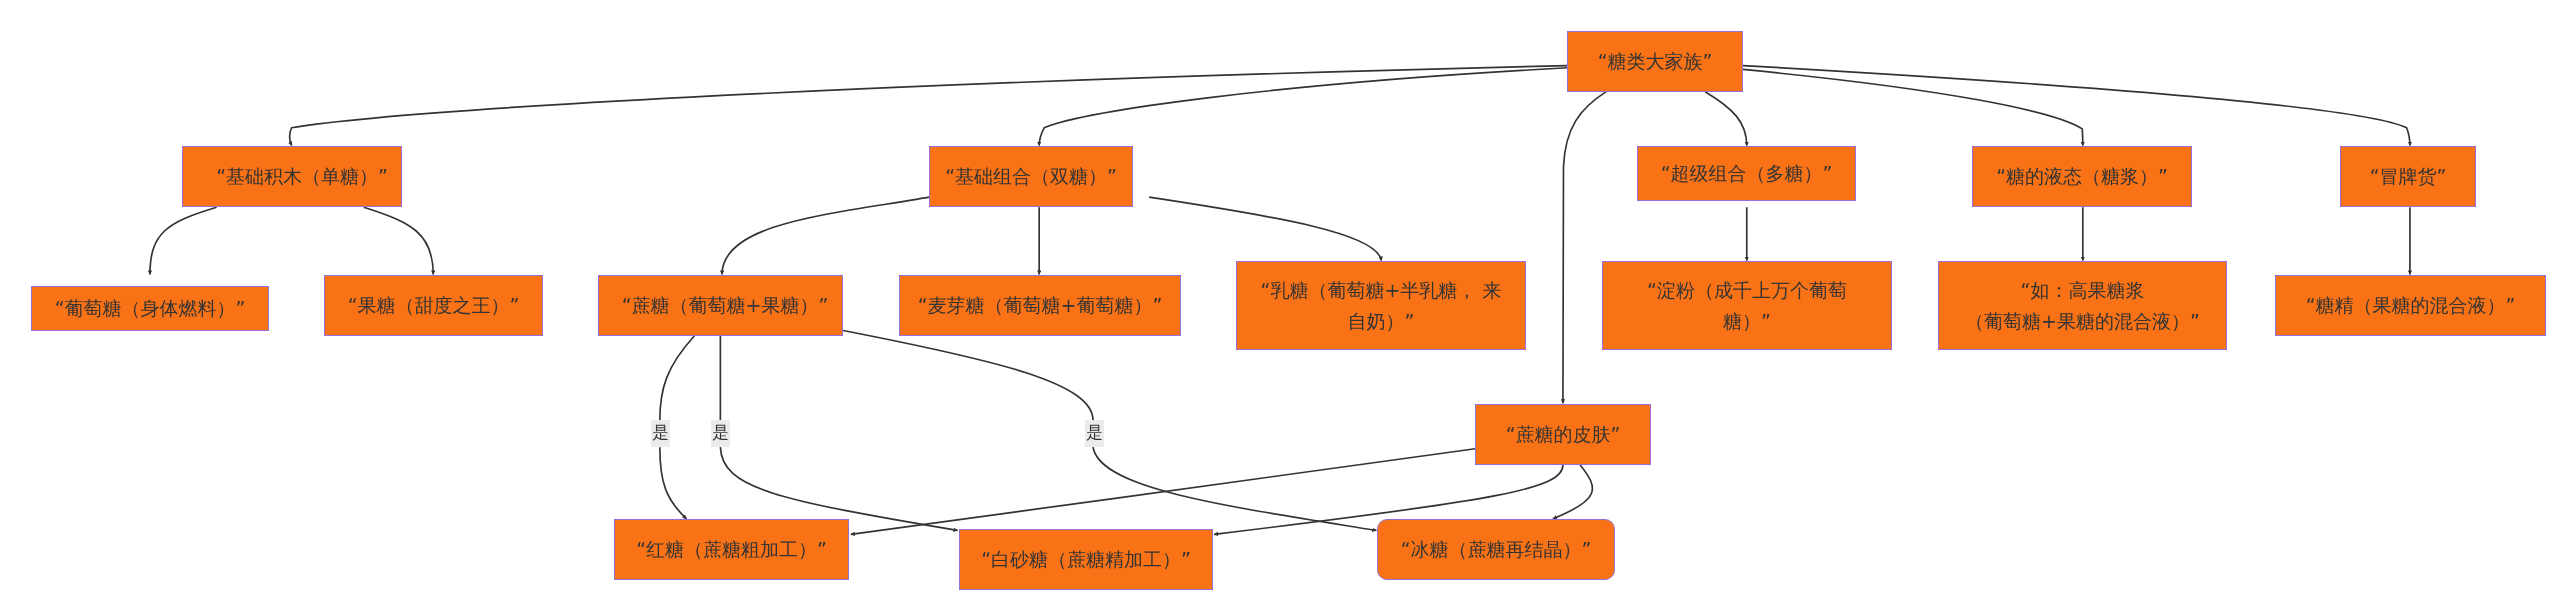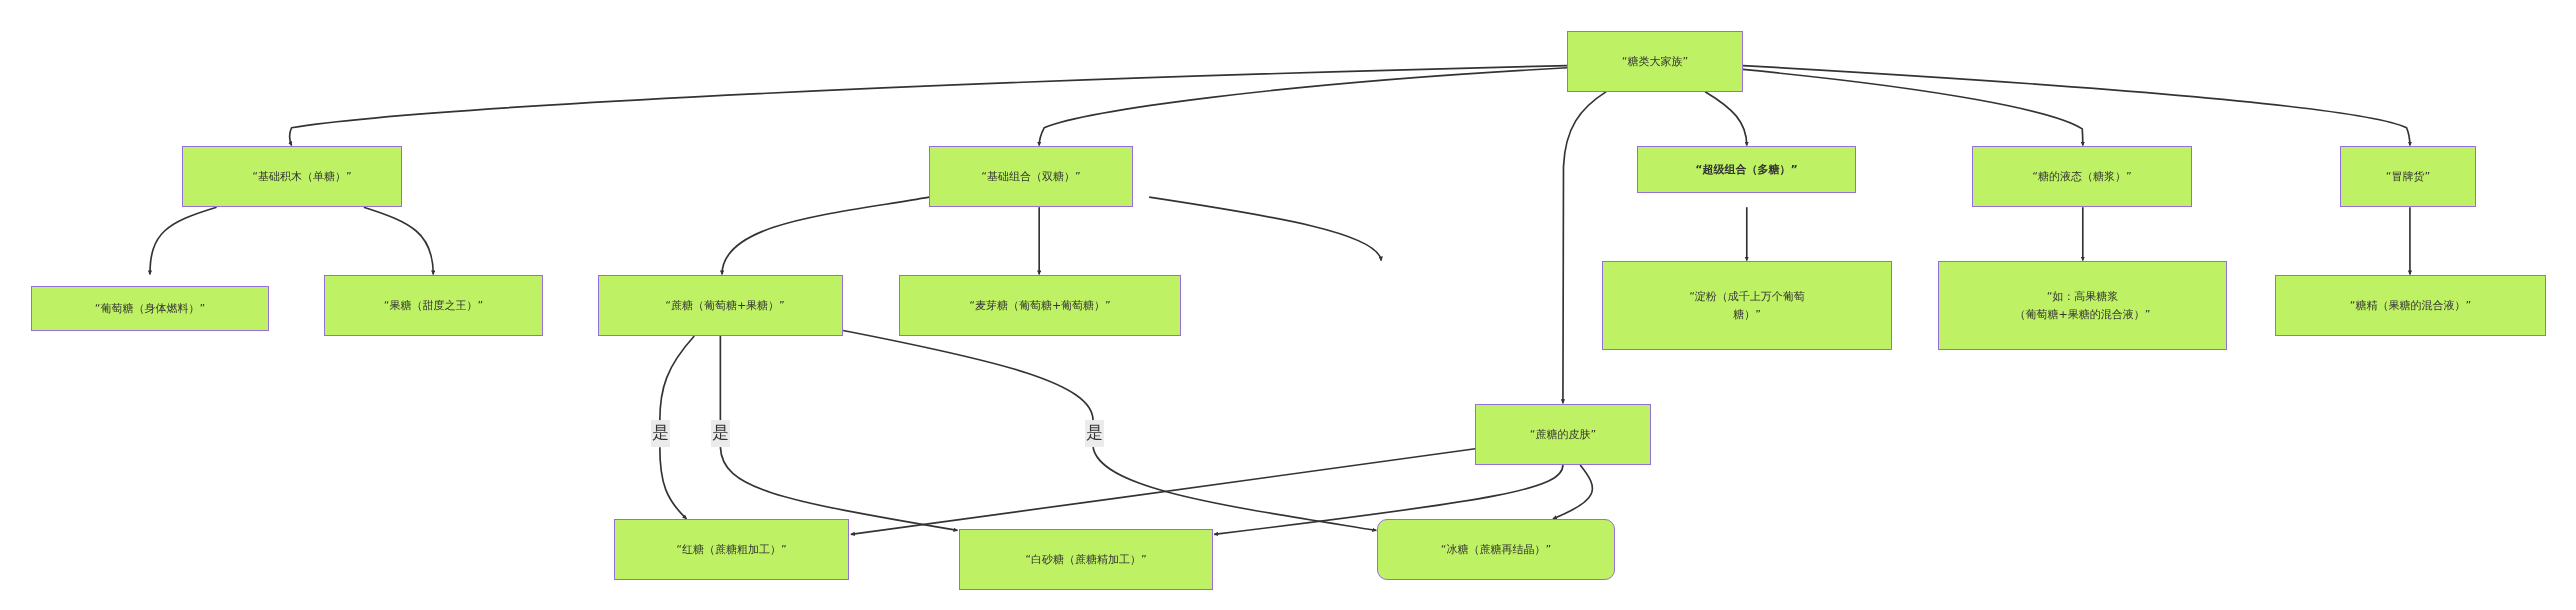--- a/index.html
+++ b/index.html
@@ -1,21 +1,21 @@
 <!DOCTYPE html>
 <html style="font-size:9px"><head>
 <meta charset="utf-8">
 <style>
   html, body { margin: 0; padding: 0; background: #ffffff; }
   body { width: 2576px; height: 611px; position: relative; overflow: hidden;
          font-family: "DejaVu Sans", "Liberation Sans", sans-serif; }
   #canvas { position: absolute; left: 0; top: 0; width: 2576px; height: 611px; }
-  .node { position: absolute; box-sizing: border-box; background: #bef264;
+  .node { position: absolute; box-sizing: border-box; background: #f97316;
           border: 1.7px solid #9370DB; display: flex; align-items: center; justify-content: center;
-          text-align: center; color: #333333; font-size: 11px; line-height: 1.6; padding: 0 11px; }
+          text-align: center; color: #333333; font-size: 19px; line-height: 1.6; padding: 0 11px; }
   .node span { display: block; }
   .edge-label { position: absolute; background: rgba(232,232,232,0.85); color: #333333;
                 font-size: 16.7px; line-height: 24.4px; width: 19px; height: 27px; text-align: center; }
   svg path.edge { fill: none; stroke: #333333; stroke-width: 3; }
 </style>
 </head>
 <body>
 
 <div id="canvas">
   <svg id="edges" width="2576" height="611" style="position:absolute;left:0;top:0" viewBox="0 0 4638 1100">
@@ -51,41 +51,47 @@
   <div class="node" id="n-root" style="left:1567px;top:31px;width:176px;height:61px;">
       <span>“糖类大家族”</span>
     </div>
 
   <div class="node" id="n-mono" style="left:182px;top:146px;width:220px;height:61px;padding-left:31px;">
       <span>“基础积木（单糖）”</span>
     </div>
   <div class="node" id="n-di" style="left:929px;top:146px;width:204px;height:61px;">
       <span>“基础组合（双糖）”</span>
     </div>
-  <div class="node" id="n-poly" style="left:1637px;top:146px;width:219px;height:47px;font-weight:bold;">
+  <div class="node" id="n-poly" style="left:1637px;top:146px;width:219px;height:55px;">
       <span>“超级组合（多糖）”</span>
     </div>
   <div class="node" id="n-syrup" style="left:1972px;top:146px;width:220px;height:61px;">
       <span>“糖的液态（糖浆）”</span>
     </div>
   <div class="node" id="n-fake" style="left:2340px;top:146px;width:136px;height:61px;">
       <span>“冒牌货”</span>
     </div>
 
   <div class="node" id="n-glucose" style="left:31px;top:275px;width:238px;height:45px;margin-top:11px;">
       <span>“葡萄糖（身体燃料）”</span>
     </div>
   <div class="node" id="n-fructose" style="left:324px;top:275px;width:219px;height:61px;">
       <span>“果糖（甜度之王）”</span>
     </div>
   <div class="node" id="n-sucrose" style="left:598px;top:275px;width:245px;height:61px;padding-left:20px;">
       <span>“蔗糖（葡萄糖+果糖）”</span>
     </div>
   <div class="node" id="n-maltose" style="left:899px;top:275px;width:282px;height:61px;text-align:right;">
       <span>“麦芽糖（葡萄糖+葡萄糖）”</span>
+    </div>
+  <div class="node" id="n-lactose" style="left:1236px;top:261px;width:290px;height:89px;">
+      <span>
+        <span>“乳糖（葡萄糖+半乳糖， 来</span>
+        <span>自奶）”</span>
+      </span>
     </div>
   <div class="node" id="n-starch" style="left:1602px;top:261px;width:290px;height:89px;">
       <span>
         <span>“淀粉（成千上万个葡萄</span>
         <span>糖）”</span>
       </span>
     </div>
   <div class="node" id="n-hfcs" style="left:1938px;top:261px;width:289px;height:89px;">
       <span>
         <span>“如：高果糖浆</span>

